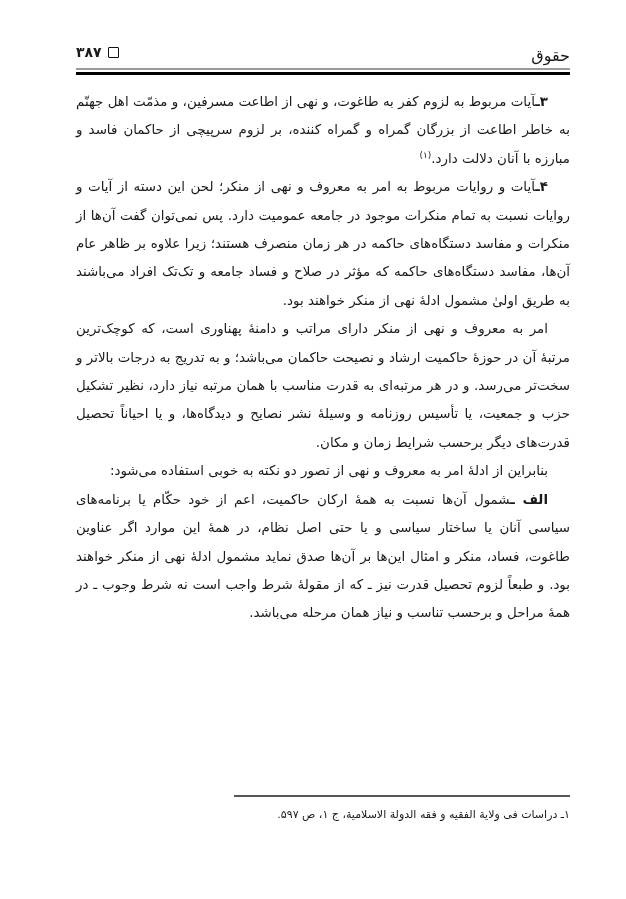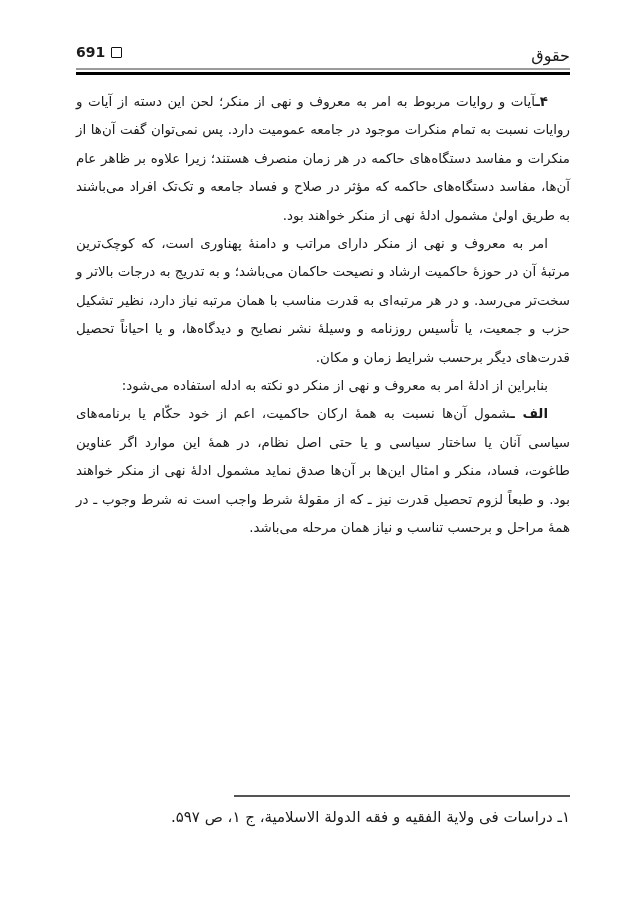--- a/index.html
+++ b/index.html
@@ -12,46 +12,49 @@
   .box-icon { display: inline-block; width: 9px; height: 9px; border: 1.5px solid #111; border-radius: 1px; }
   .rule-gray { position: absolute; left: 76px; right: 56px; top: 68px; height: 2px; background: #9a9a9a; }
   .rule-black { position: absolute; left: 76px; right: 56px; top: 72px; height: 3px; background: #000; }
   .body { position: absolute; left: 76px; right: 56px; top: 88px; direction: rtl; text-align: justify; text-align-last: right;
           font-size: 13.4px; line-height: 28.4px; }
   .para { margin: 0; }
   .para .lead { font-weight: bold; }
   .para.ind { text-indent: 22px; }
   .sup { font-size: 9px; vertical-align: super; line-height: 0; }
   .fn-rule { position: absolute; left: 234px; right: 56px; top: 795px; height: 1.5px; background: #555; }
-  .footnote { position: absolute; right: 56px; top: 808px; direction: rtl; font-size: 15px; }
+  .footnote { position: absolute; right: 56px; top: 808px; direction: rtl; font-size: 11px; }
 </style>
 </head>
 <body>
 
 <div class="page">
 
   <div class="header">
     <span class="running-title">حقوق</span>
     <span class="page-no">
-      <span>691</span>
+      <span>۳۸۷</span>
       <span class="box-icon"></span>
     </span>
   </div>
   <div class="rule-gray"></div>
   <div class="rule-black"></div>
 
   <div class="body">
     <p class="para ind">
+      <span class="lead">۳ـ</span><span>آیات مربوط به لزوم کفر به طاغوت، و نهی از اطاعت مسرفین، و مذمّت اهل جهنّم به خاطر اطاعت از بزرگان گمراه و گمراه کننده، بر لزوم سرپیچی از حاکمان فاسد و مبارزه با آنان دلالت دارد.</span><span class="sup">(۱)</span>
+    </p>
+    <p class="para ind">
       <span class="lead">۴ـ</span><span>آیات و روایات مربوط به امر به معروف و نهی از منکر؛ لحن این دسته از آیات و روایات نسبت به تمام منکرات موجود در جامعه عمومیت دارد. پس نمی‌توان گفت آن‌ها از منکرات و مفاسد دستگاه‌های حاکمه در هر زمان منصرف هستند؛ زیرا علاوه بر ظاهر عام آن‌ها، مفاسد دستگاه‌های حاکمه که مؤثر در صلاح و فساد جامعه و تک‌تک افراد می‌باشند به طریق اولیٰ مشمول ادلهٔ نهی از منکر خواهند بود.</span>
     </p>
     <p class="para ind">
       <span>امر به معروف و نهی از منکر دارای مراتب و دامنهٔ پهناوری است، که کوچک‌ترین مرتبهٔ آن در حوزهٔ حاکمیت ارشاد و نصیحت حاکمان می‌باشد؛ و به تدریج به درجات بالاتر و سخت‌تر می‌رسد. و در هر مرتبه‌ای به قدرت مناسب با همان مرتبه نیاز دارد، نظیر تشکیل حزب و جمعیت، یا تأسیس روزنامه و وسیلهٔ نشر نصایح و دیدگاه‌ها، و یا احیاناً تحصیل قدرت‌های دیگر برحسب شرایط زمان و مکان.</span>
     </p>
     <p class="para ind">
-      <span>بنابراین از ادلهٔ امر به معروف و نهی از منکر دو نکته به ادله استفاده می‌شود:</span>
+      <span>بنابراین از ادلهٔ امر به معروف و نهی از تصور دو نکته به خوبی استفاده می‌شود:</span>
     </p>
     <p class="para ind">
       <span class="lead">الف ـ</span><span>شمول آن‌ها نسبت به همهٔ ارکان حاکمیت، اعم از خود حکّام یا برنامه‌های سیاسی آنان یا ساختار سیاسی و یا حتی اصل نظام، در همهٔ این موارد اگر عناوین طاغوت، فساد، منکر و امثال این‌ها بر آن‌ها صدق نماید مشمول ادلهٔ نهی از منکر خواهند بود. و طبعاً لزوم تحصیل قدرت نیز ـ که از مقولهٔ شرط واجب است نه شرط وجوب ـ در همهٔ مراحل و برحسب تناسب و نیاز همان مرحله می‌باشد.</span>
     </p>
   </div>
 
   <div class="fn-rule"></div>
   <div class="footnote">۱ـ دراسات فی ولایة الفقیه و فقه الدولة الاسلامیة، ج ۱، ص ۵۹۷.</div>
 
 </div>

